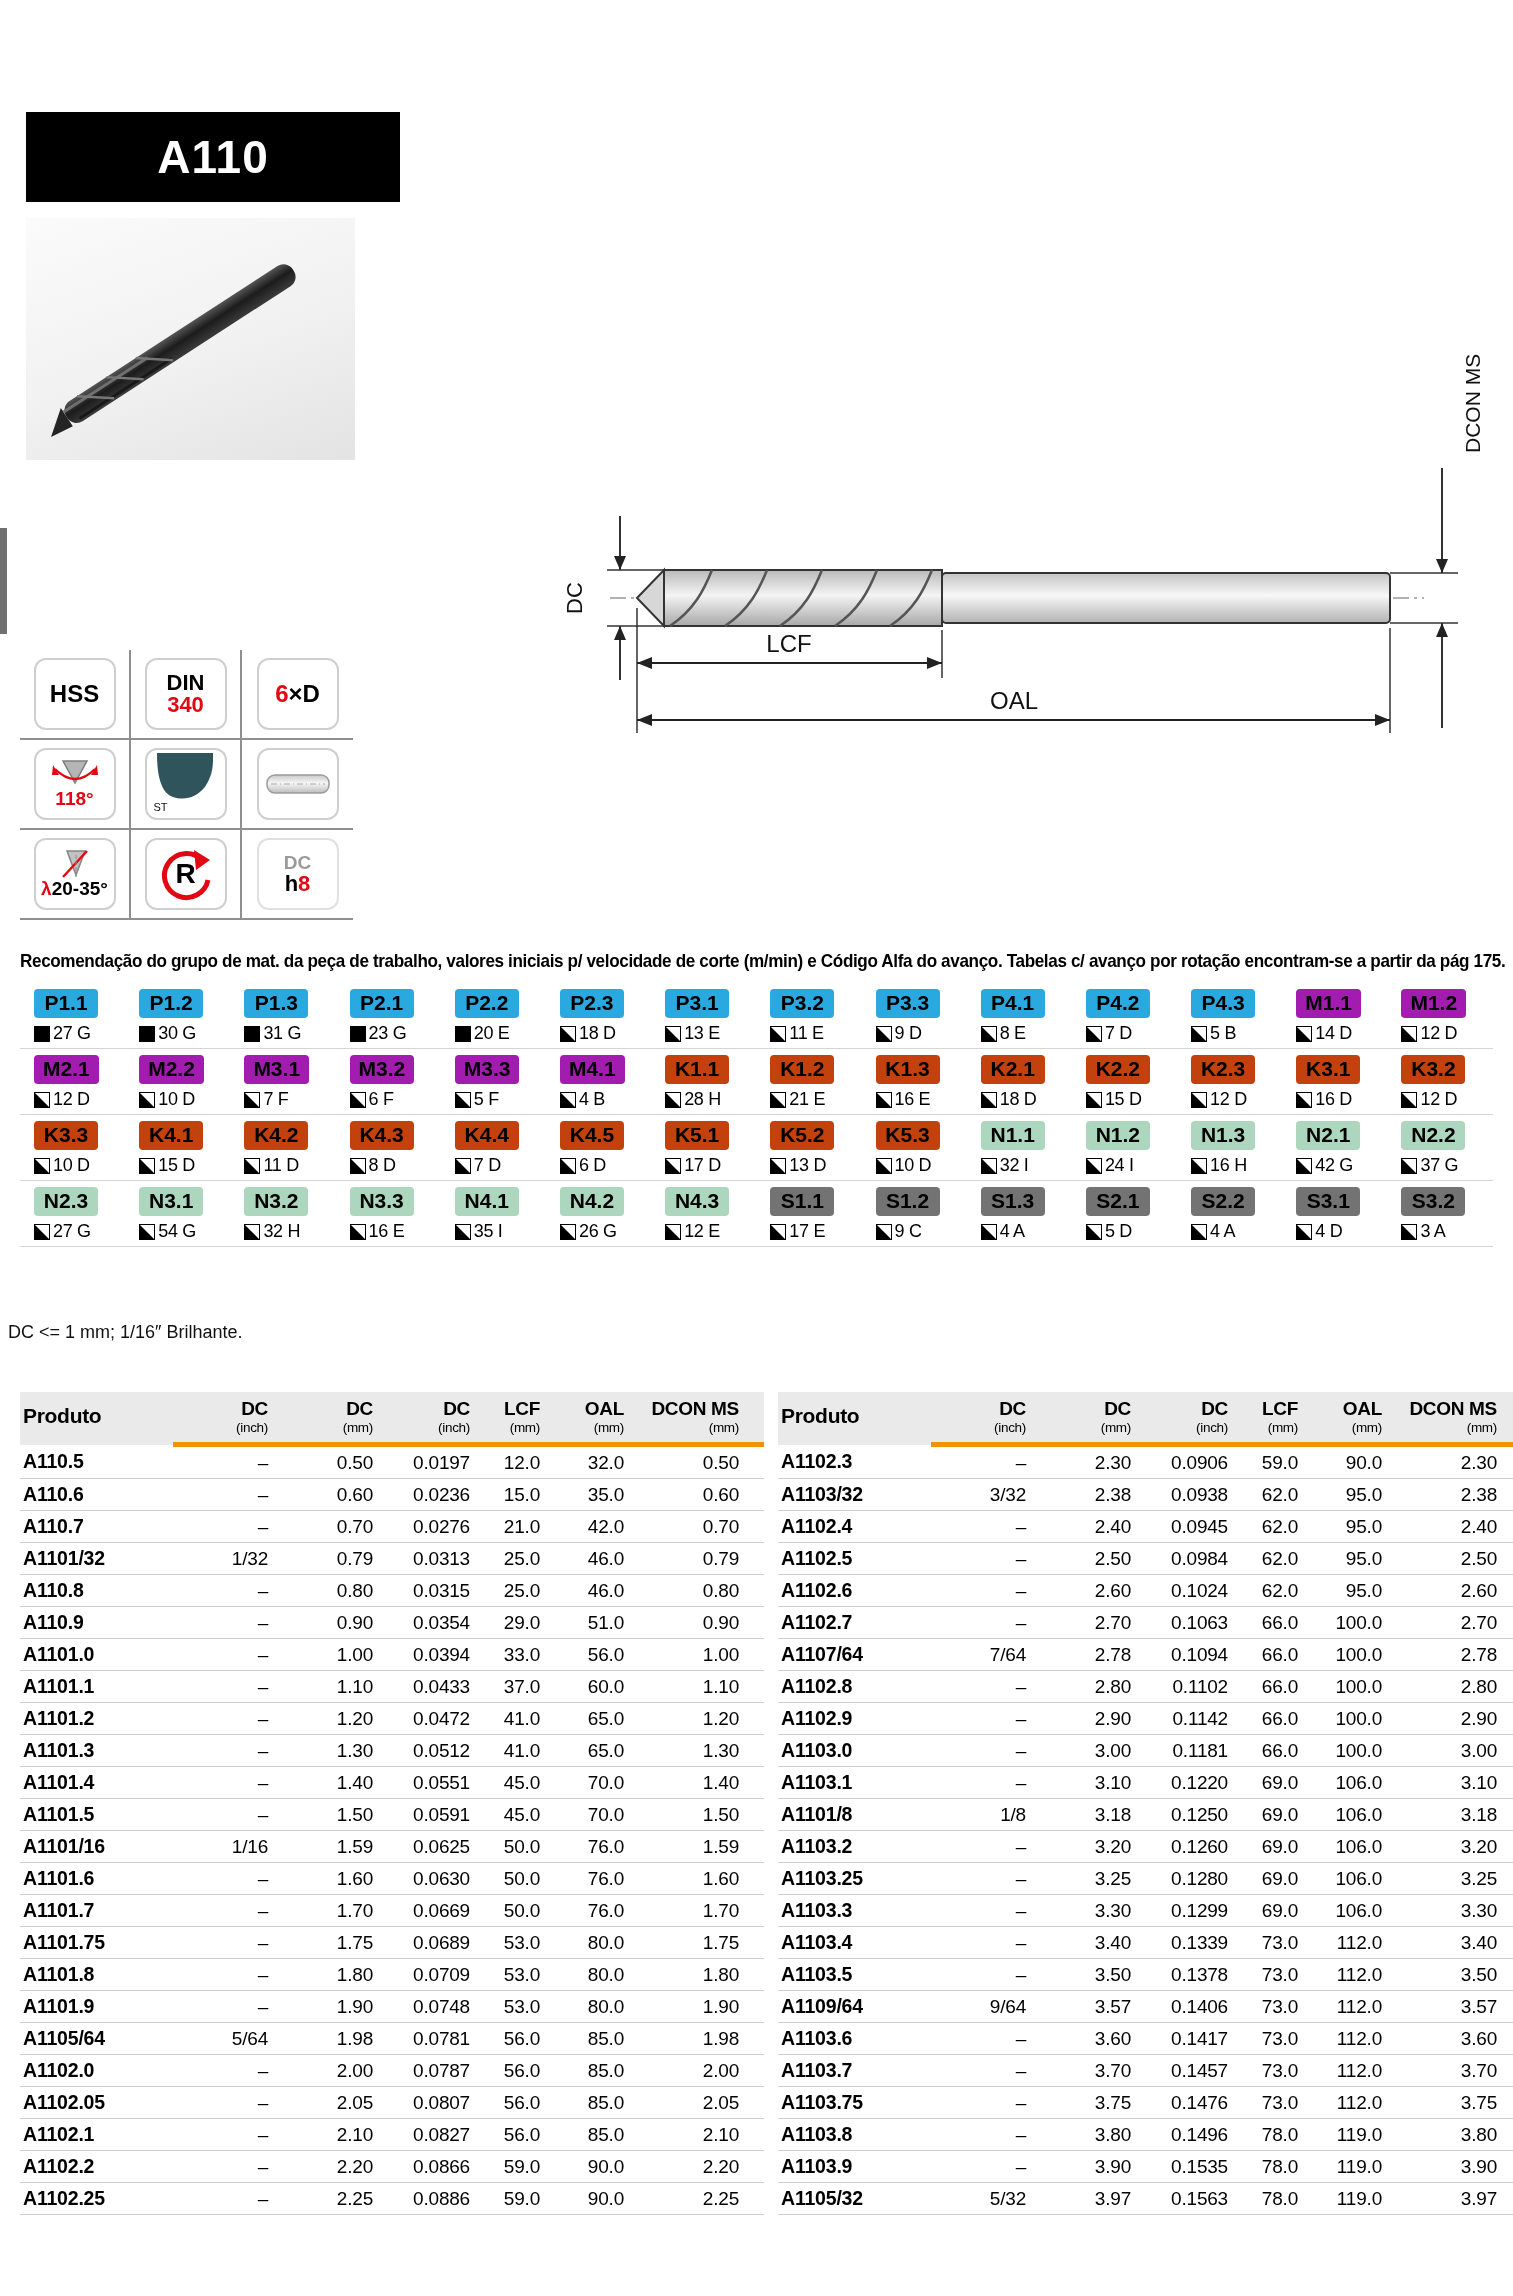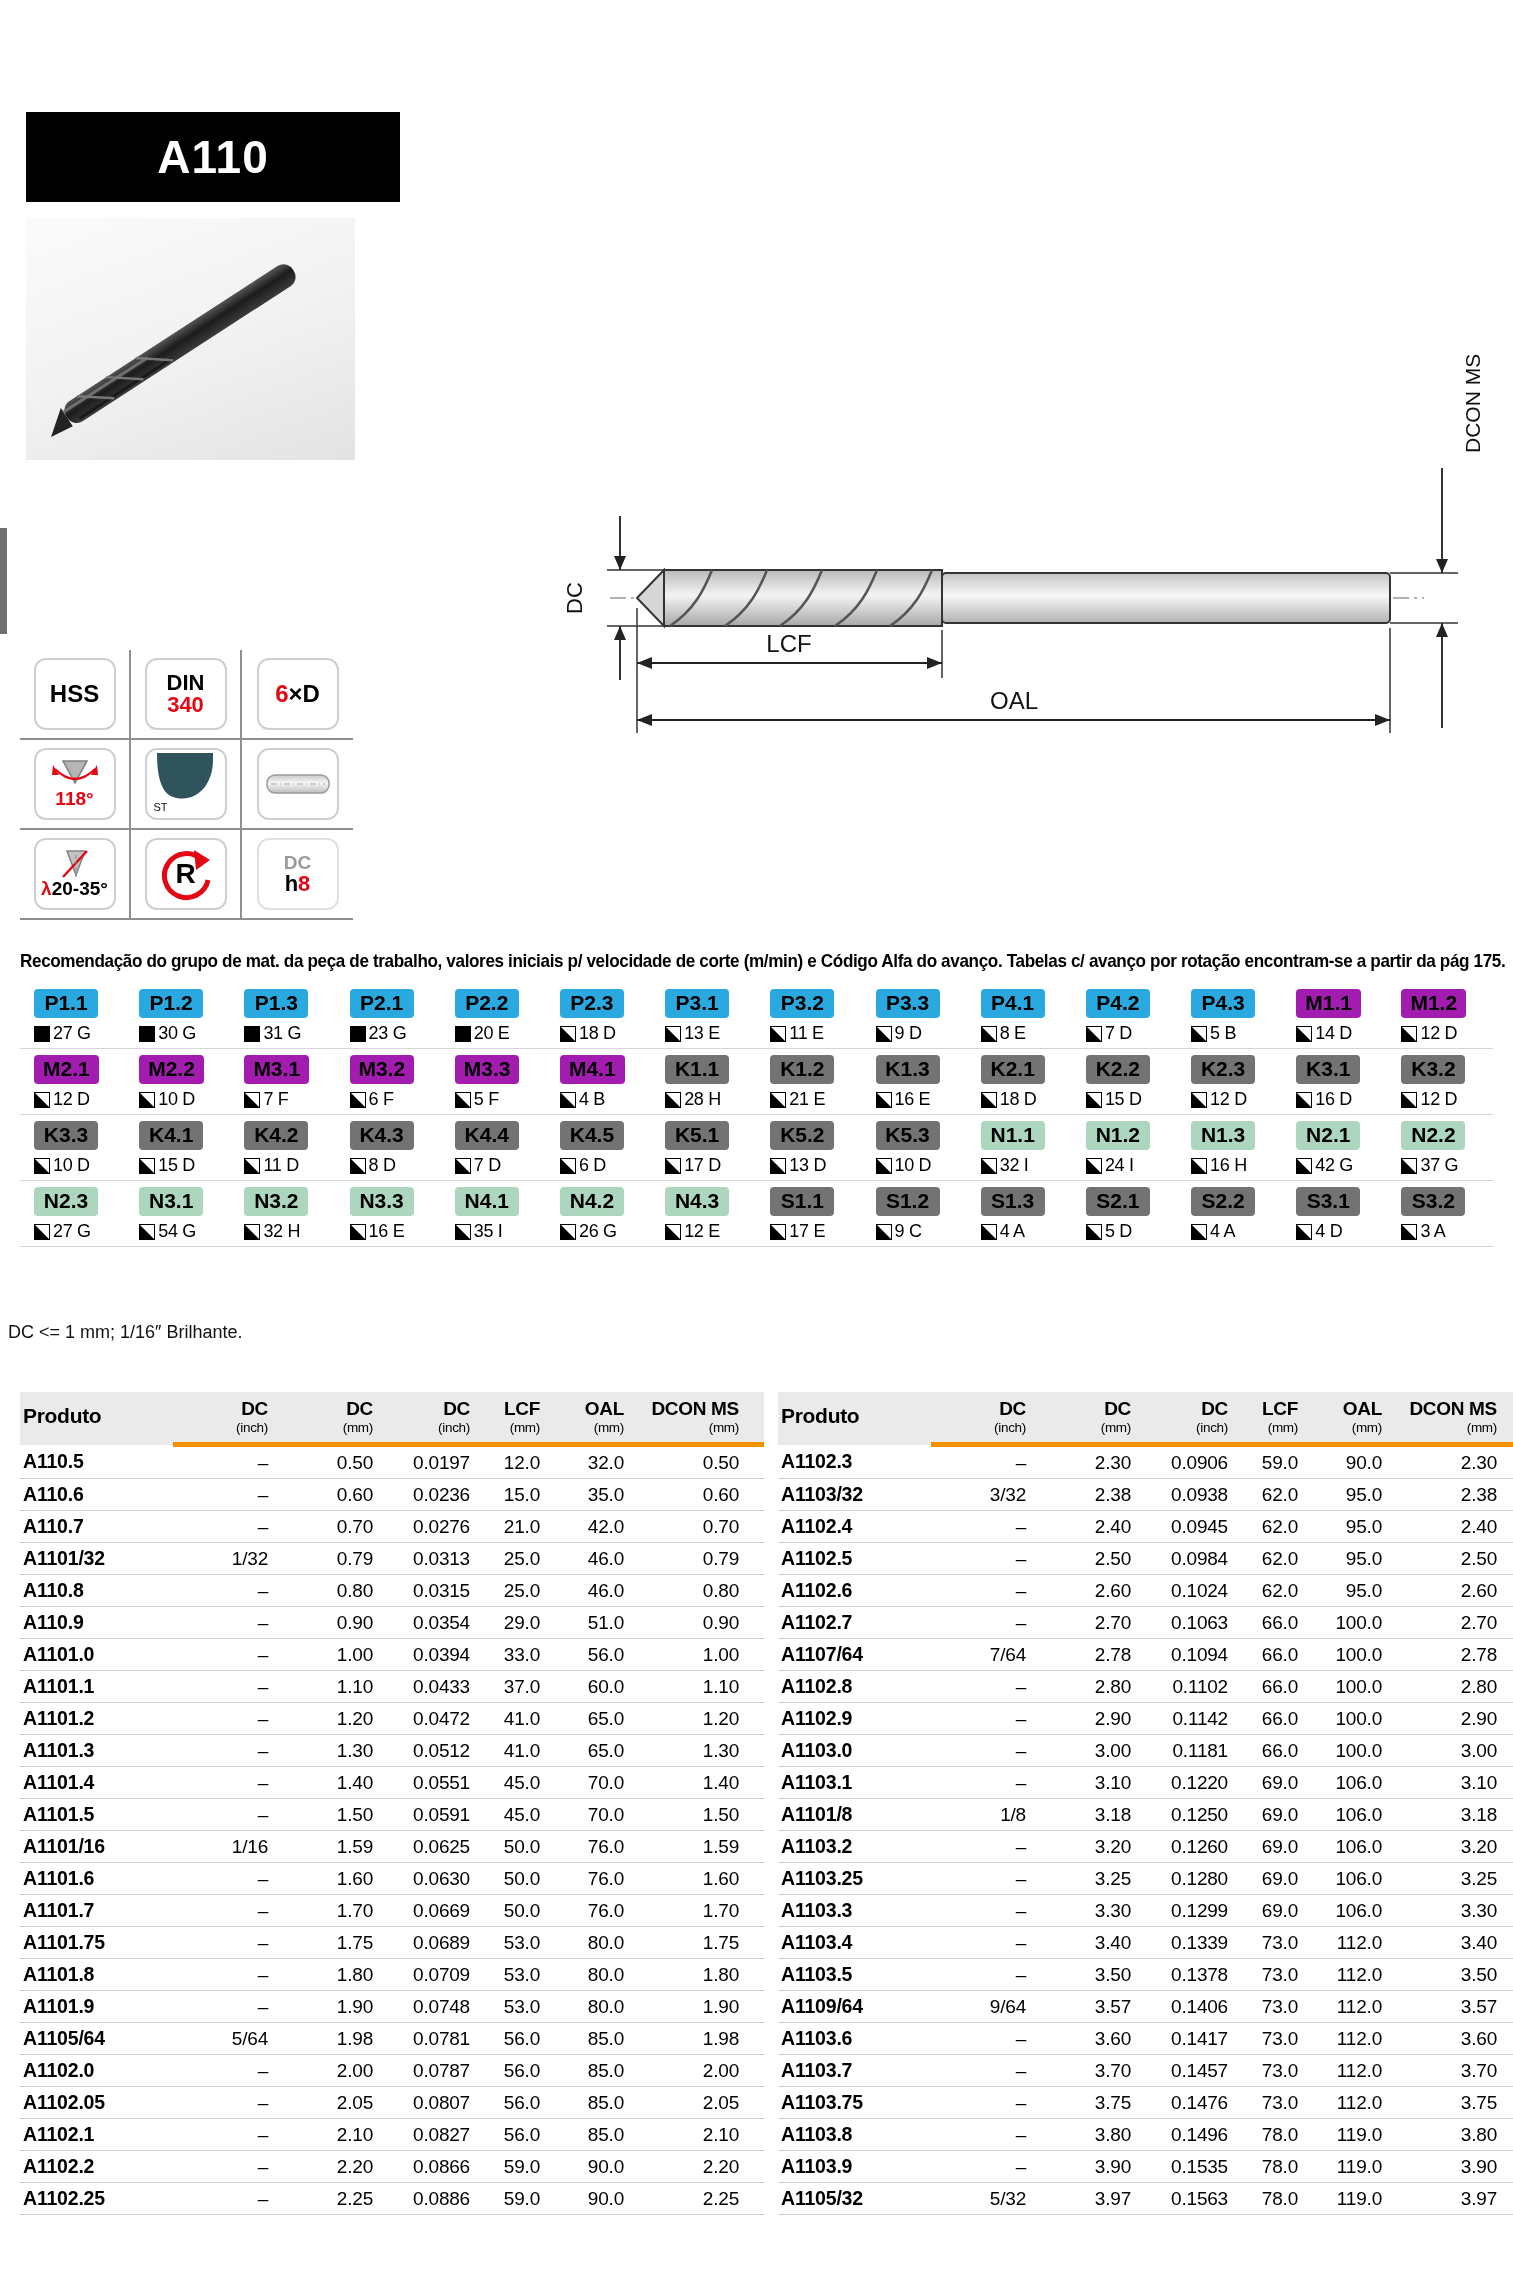--- a/index.html
+++ b/index.html
@@ -43,21 +43,21 @@
              letter-spacing:-0.4px;white-space:nowrap;transform:scaleX(0.9);transform-origin:left top;}
 
   
   #mat-grid{position:absolute;left:20px;top:983px;width:1473px;}
   .mat-row{display:flex;border-bottom:1.5px solid #d5d5d5;padding:6px 0 7px 0;height:52px;}
   .mat-cell{width:105.2px;display:flex;flex-direction:column;align-items:flex-start;padding-left:14px;box-sizing:border-box;}
   .chip{display:inline-block;min-width:46px;padding:2px 9px 3px 9px;border-radius:4px;
         font-size:21px;font-weight:bold;text-align:center;line-height:24px;}
   .chip.P{background:#29a9e0;}
   .chip.M{background:#a21caf;}
-  .chip.K{background:#737373;}
+  .chip.K{background:#c2410c;}
   .chip.N{background:#acd6bd;}
   .chip.S{background:#737373;}
   .sub{margin-top:5px;font-size:18px;font-weight:normal;letter-spacing:-0.3px;display:flex;align-items:center;}
   .sq{width:16px;height:16px;border:1.5px solid #000;display:inline-block;margin-right:3px;box-sizing:border-box;}
   .sq.solid{background:#000;}
   .sq.half{background:linear-gradient(to top right,#000 49.5%,#fff 50.5%);}
 
   
   .footnote{position:absolute;left:8px;top:1322px;font-size:18px;color:#111;}
 

